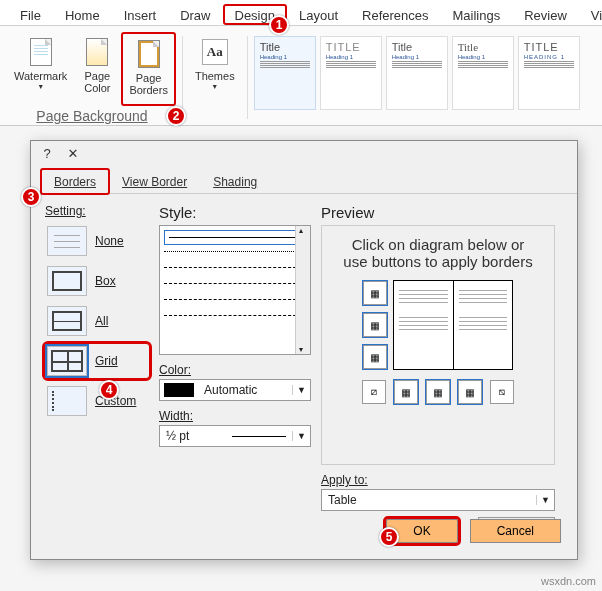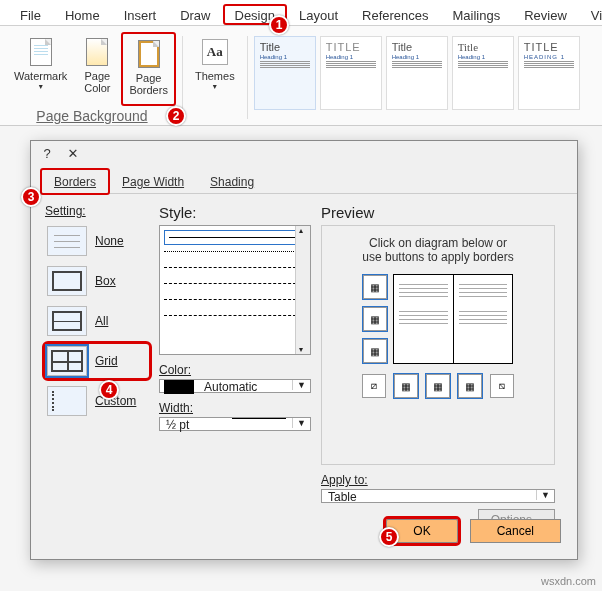--- a/index.html
+++ b/index.html
@@ -58,28 +58,28 @@
   .style-sel { border:1px solid #2b73c9; margin:4px; padding:3px 4px;}
   .style-line { border-top:1px solid #000; margin:3px 0;}
   .style-row { margin:6px 4px; height:10px;}
   .style-dotted { border-top:1px dotted #000;}
   .style-dashed { border-top:1px dashed #000;}
   .style-scroll { position:absolute; right:0; top:0; bottom:0; width:15px; background:#eee; border-left:1px solid #ccc;}
   .style-scroll::before{content:"▴"; position:absolute; top:0; left:3px; font-size:8px;}
   .style-scroll::after{content:"▾"; position:absolute; bottom:0; left:3px; font-size:8px;}
   
   .field-label { text-decoration:underline; margin-top:8px;}
-  .dd { display:flex; align-items:flex-start; border:1px solid #999; background:#fff; height:14px; margin-top:2px; cursor:pointer;}
+  .dd { display:flex; align-items:center; border:1px solid #999; background:#fff; height:22px; margin-top:2px; cursor:pointer;}
   .dd .val { flex:1; padding:0 6px; font-size:12px;}
   .dd .arr { width:18px; text-align:center; border-left:1px solid #ccc; font-size:9px;}
   .dd .sw { width:30px; height:14px; margin:0 4px; background:#000;}
   
   .col-prev { flex:1;}
   .prev-box { border:1px solid #ccc; padding:8px; height:240px; background:#f0f0f0;}
-  .prev-hint { text-align:center; font-size:12px; color:#333; margin:2px 0 10px 0;}
+  .prev-hint { text-align:center; font-size:15px; color:#333; margin:2px 0 10px 0;}
   .prev-main { display:flex; align-items:center; justify-content:center; gap:6px; margin:8px 0 10px 0;}
   .prev-side { display:flex; flex-direction:column; gap:8px;}
   .mini-btn { width:24px; height:24px; border:1px solid #999; background:#fff; font-size:10px; cursor:pointer;}
   .mini-btn.sel { outline:1px solid #2b73c9; }
   .prev-table { width:120px; height:90px; border:1px solid #000; background:#fff; display:flex;}
   .pt-col { flex:1; padding:6px 5px; }
   .pt-col:first-child{ border-right:1px solid #000;}
   .pt-line { height:1px; background:#aaa; margin:3px 0;}
   .prev-bot { display:flex; gap:8px; justify-content:center; margin:4px 0;}
   
@@ -215,21 +215,21 @@
 
 <div class="dialog">
   <div class="dlg-title">
     <div class="dlg-title-btns">
       <div class="dlg-help">?</div>
       <div class="dlg-close">✕</div>
     </div>
   </div>
   <div class="dlg-tabs">
     <div class="dlg-tab active marked">Borders</div>
-    <div class="dlg-tab">Page Width</div>
+    <div class="dlg-tab">View Border</div>
     <div class="dlg-tab">Shading</div>
   </div>
 
   <div class="dlg-body">
 
     <div class="col-setting">
       <div class="hdr">Setting:</div>
       <div class="setting-item">
         <div class="s-ico none-ico">
           <div class="nl" style="top:8px;"></div>

